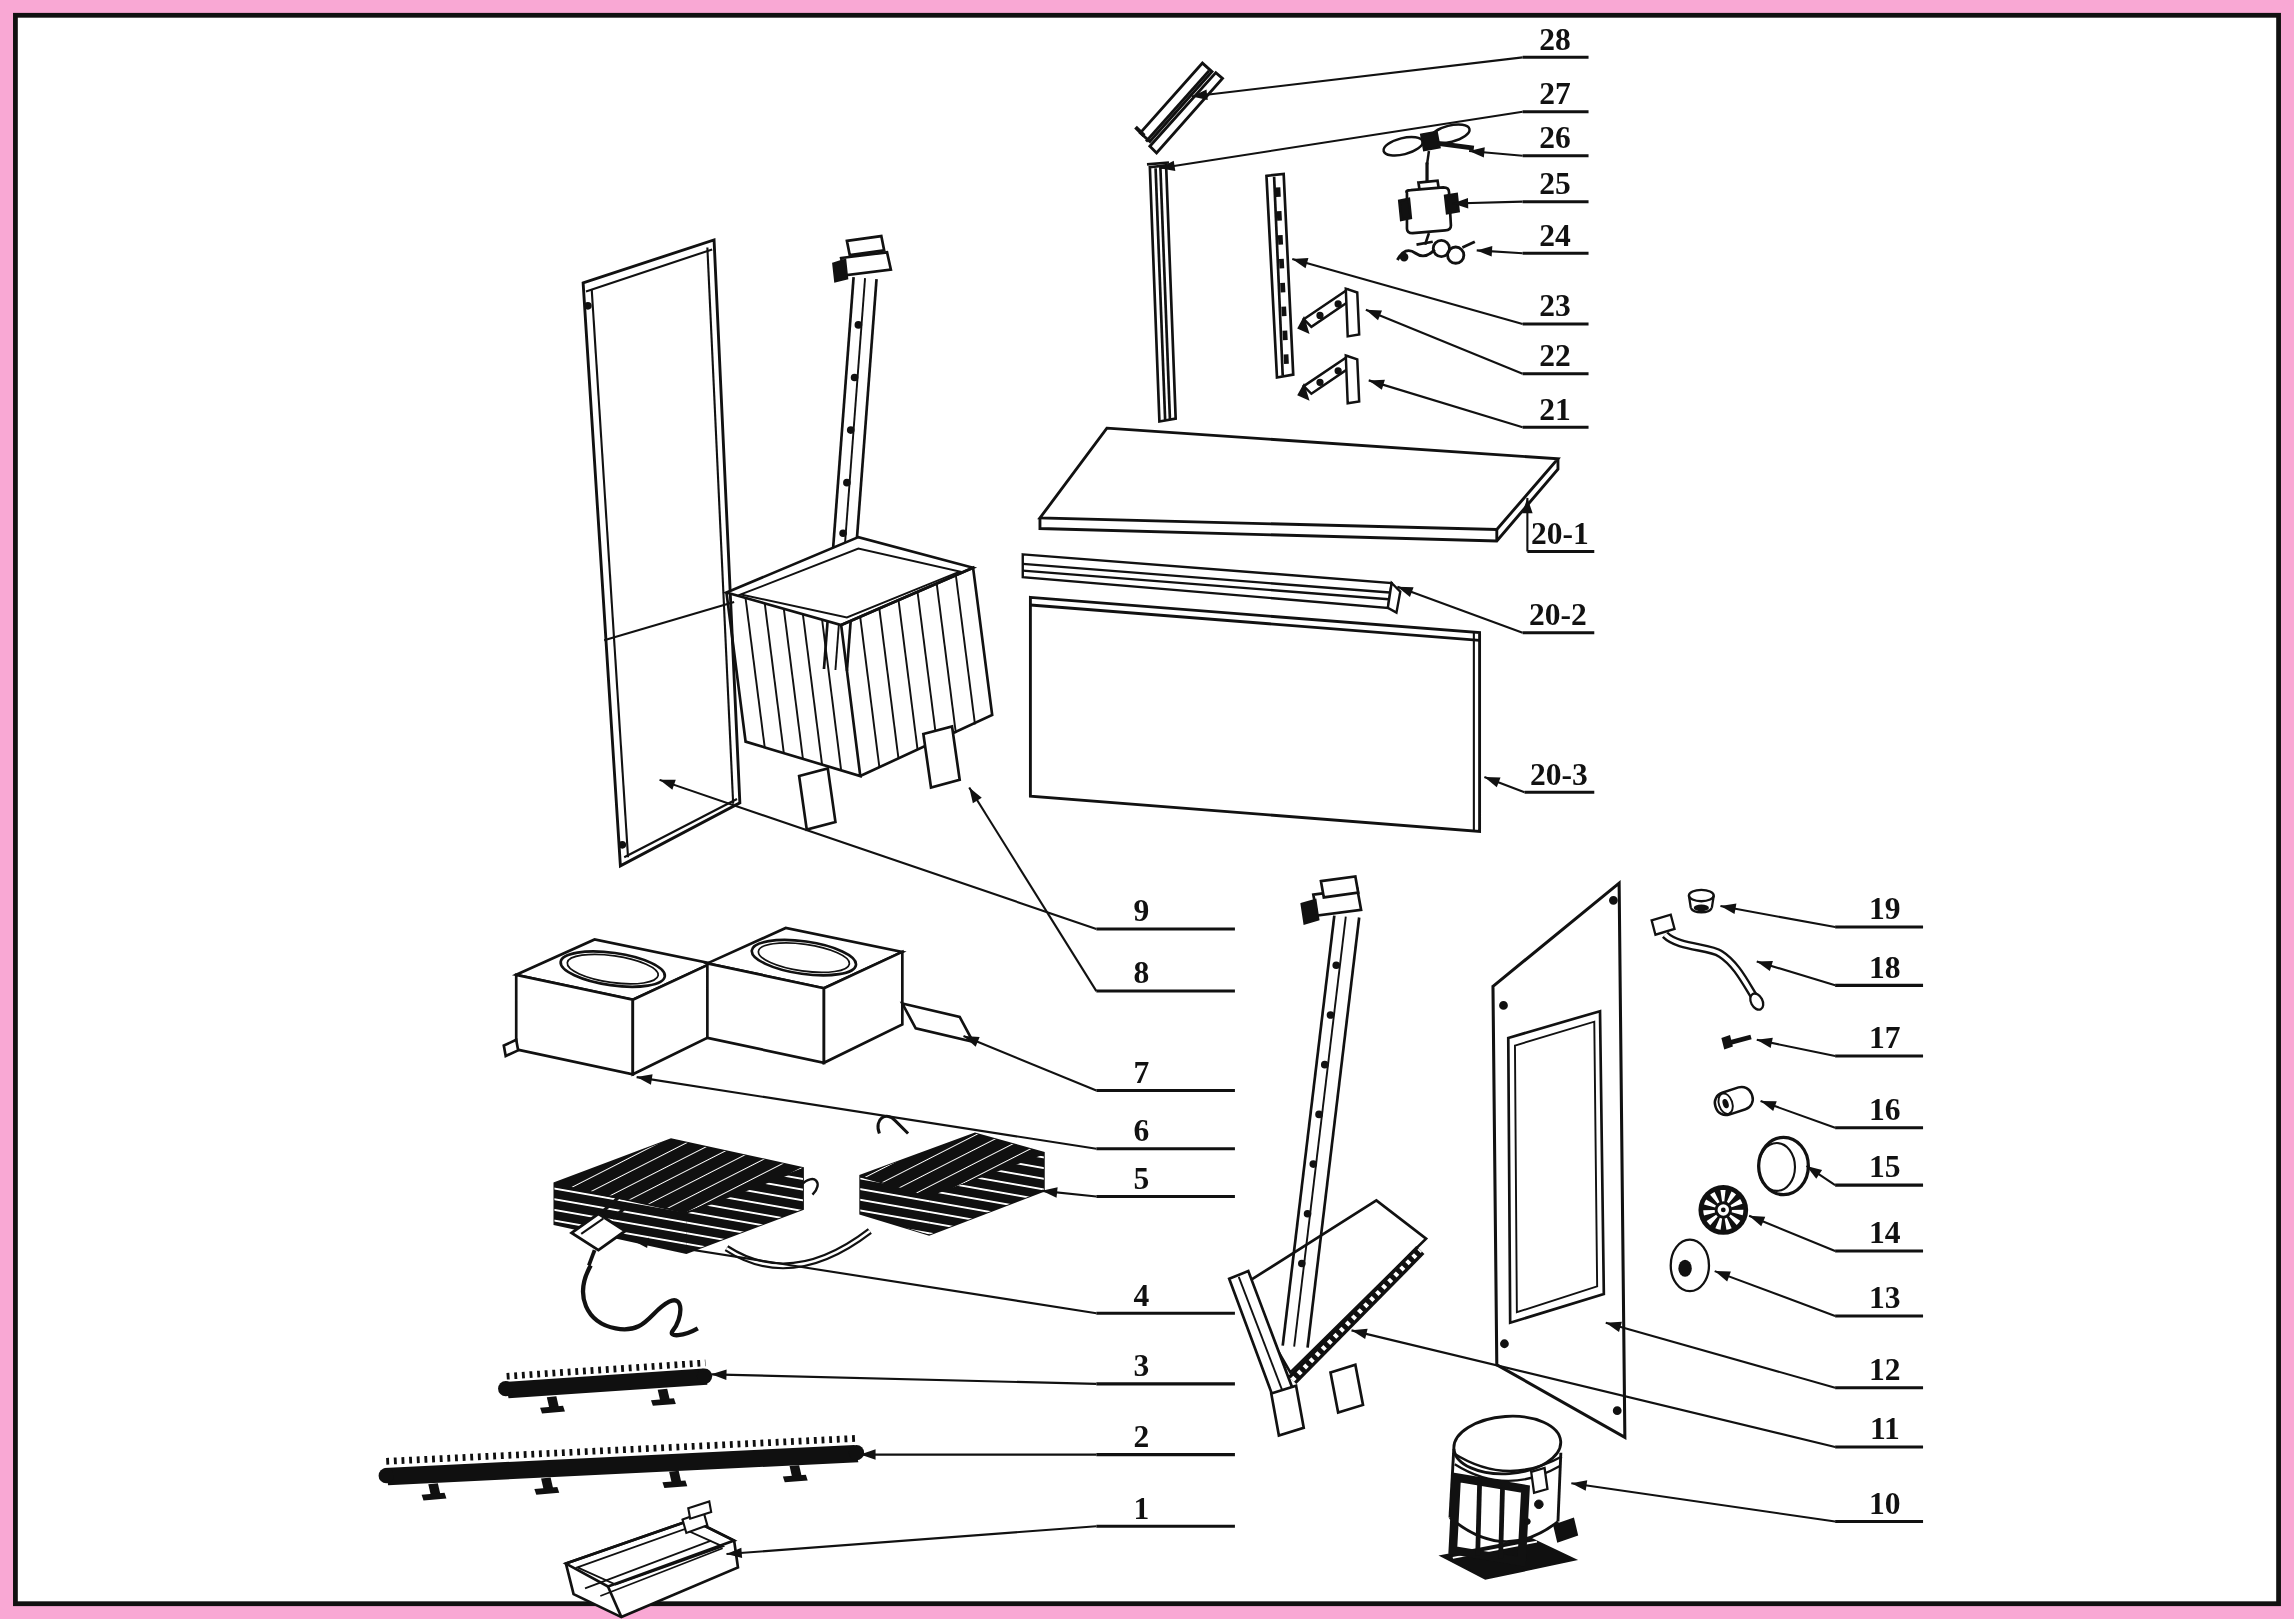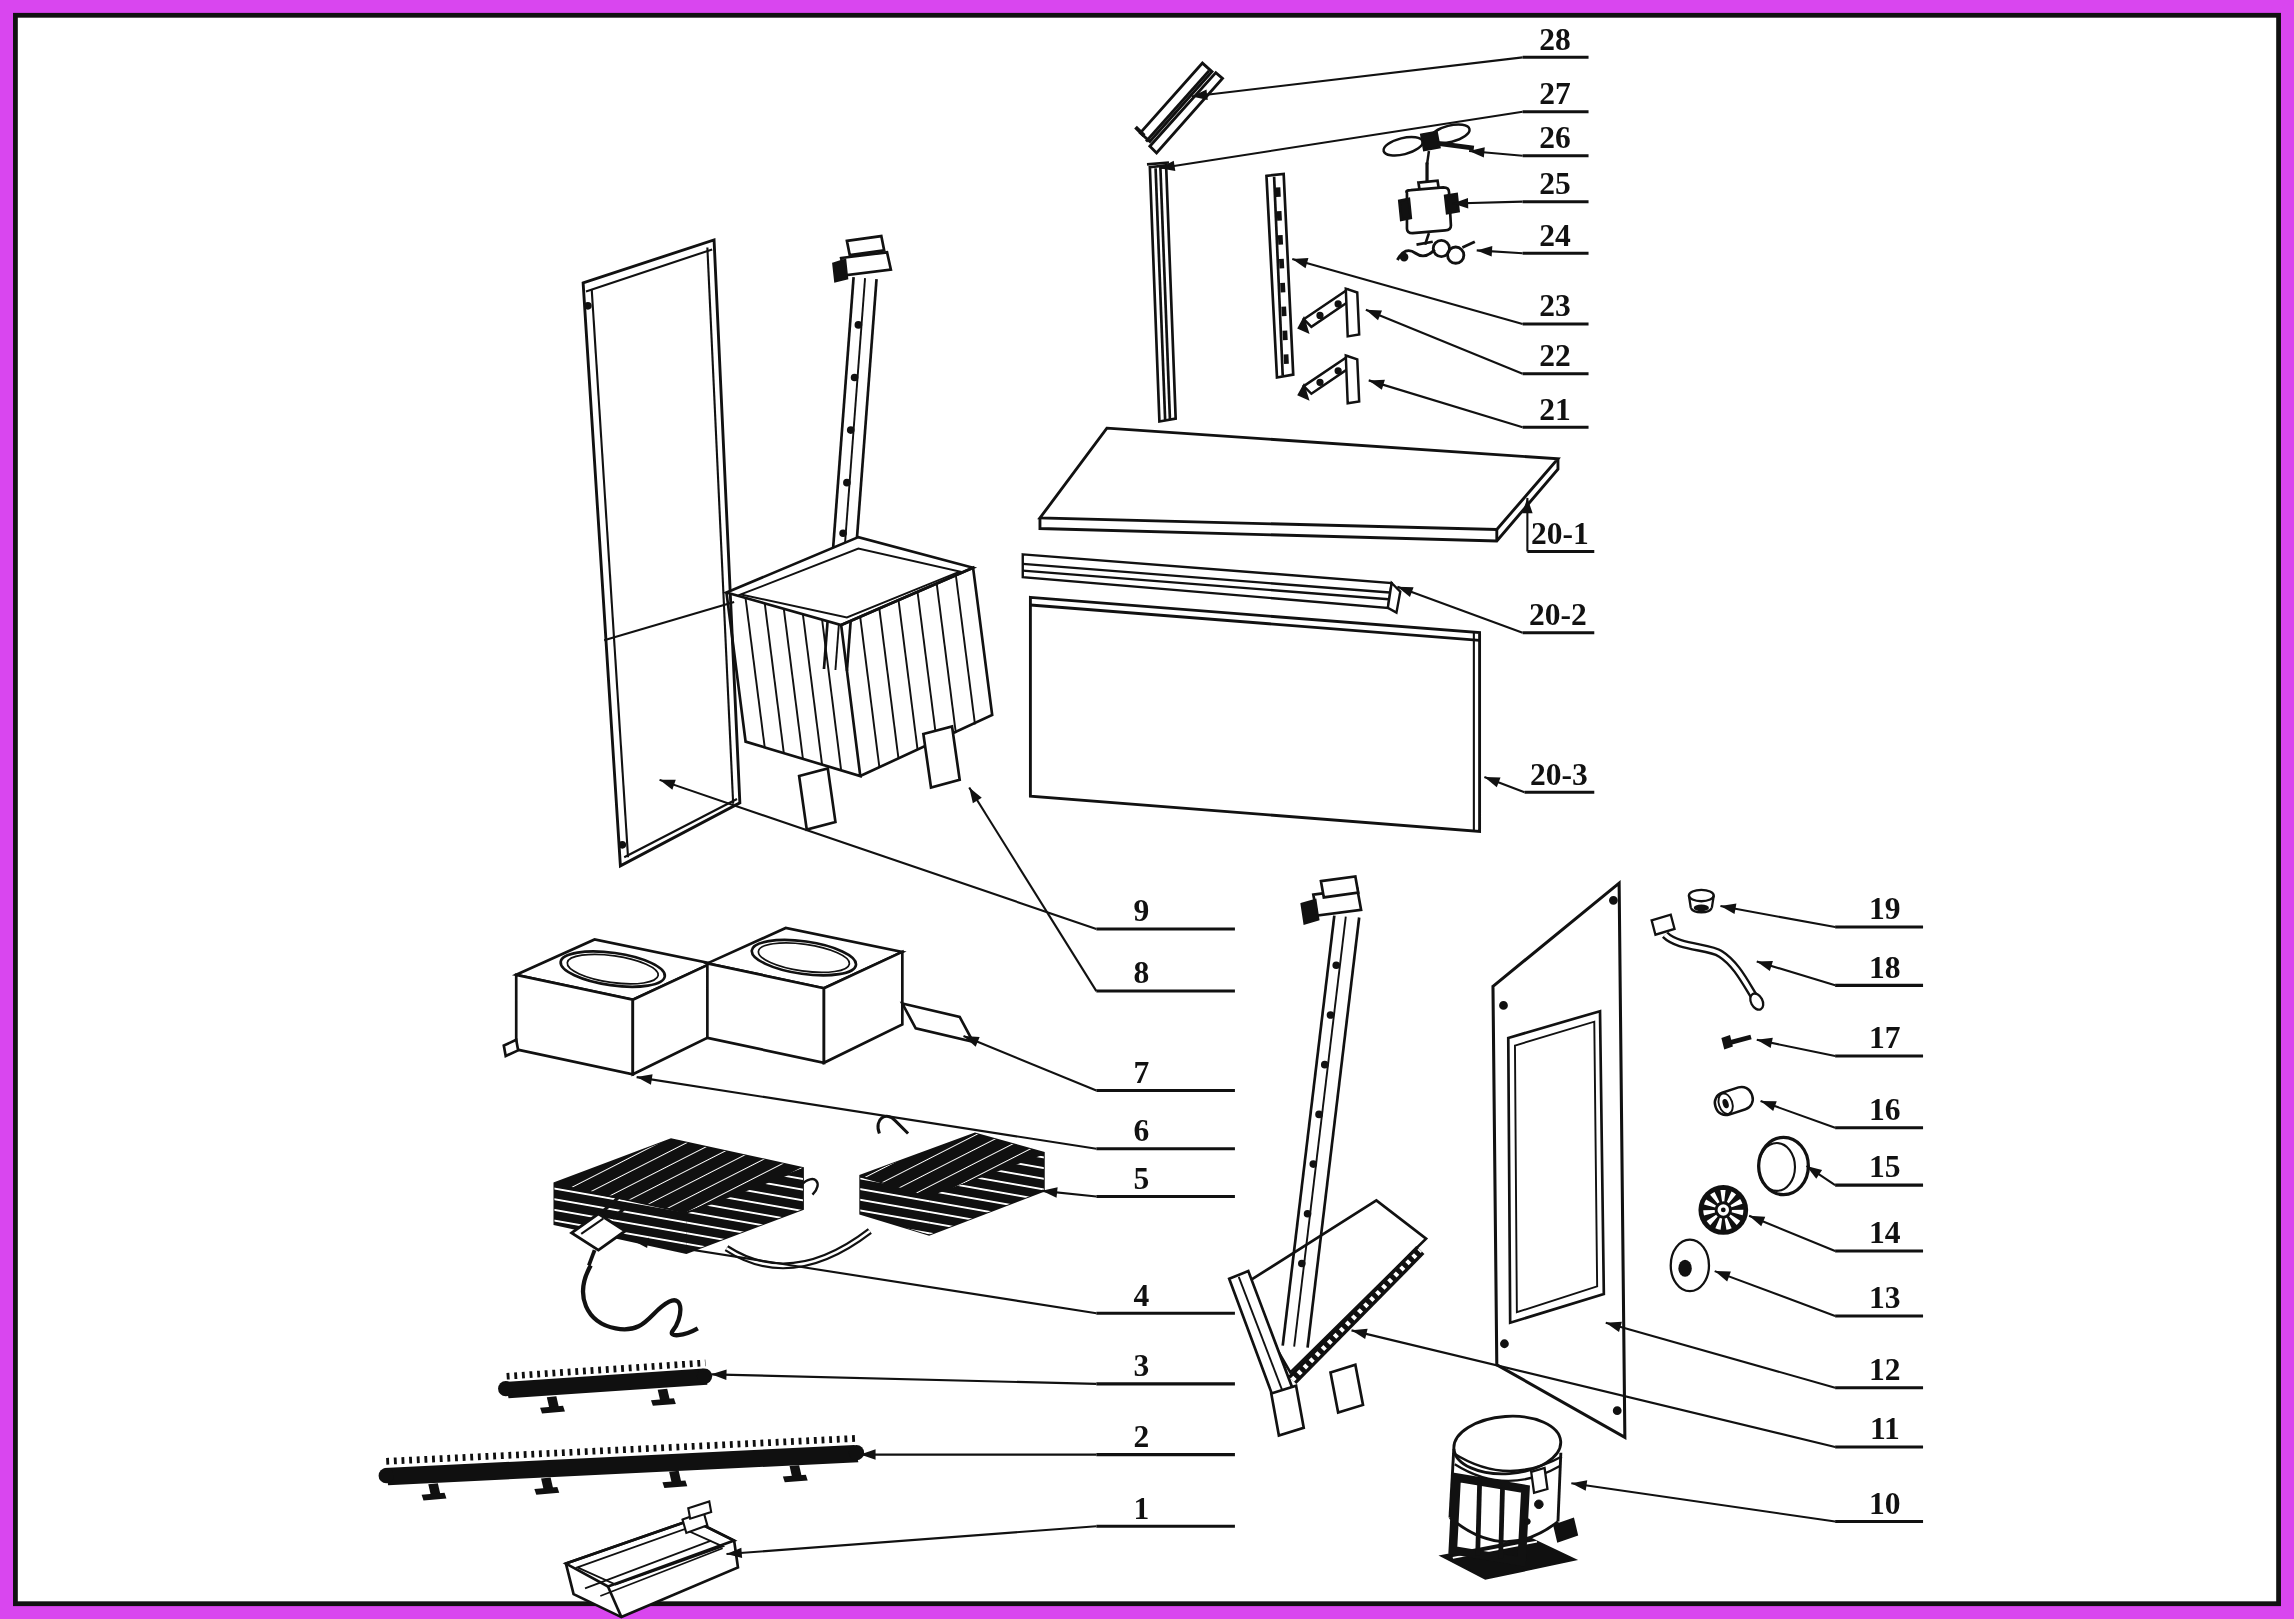--- a/index.html
+++ b/index.html
@@ -1,16 +1,16 @@
 <!DOCTYPE html>
 <html><head>
 <meta charset="utf-8">
 <style>
   html,body{margin:0;padding:0;background:#e8e8e8;}
-  .page{width:2294px;height:1619px;background:#d946ef;position:relative;margin:0 auto;
+  .page{width:2294px;height:1619px;background:#f9a8d4;position:relative;margin:0 auto;
         font-family:"Liberation Serif", serif;}
   svg{display:block}
   .part path, .part line, .part ellipse, .part circle, .part polyline, .part rect{vector-effect:none;}
   text.plabel{font-family:"Liberation Serif", serif;font-weight:bold;font-size:33px;fill:#111;}
 </style>
 </head>
 <body>
 
 <div class="page">
 <svg id="diagram" viewBox="0 0 2400 1694" width="2294" height="1619" xmlns="http://www.w3.org/2000/svg">

